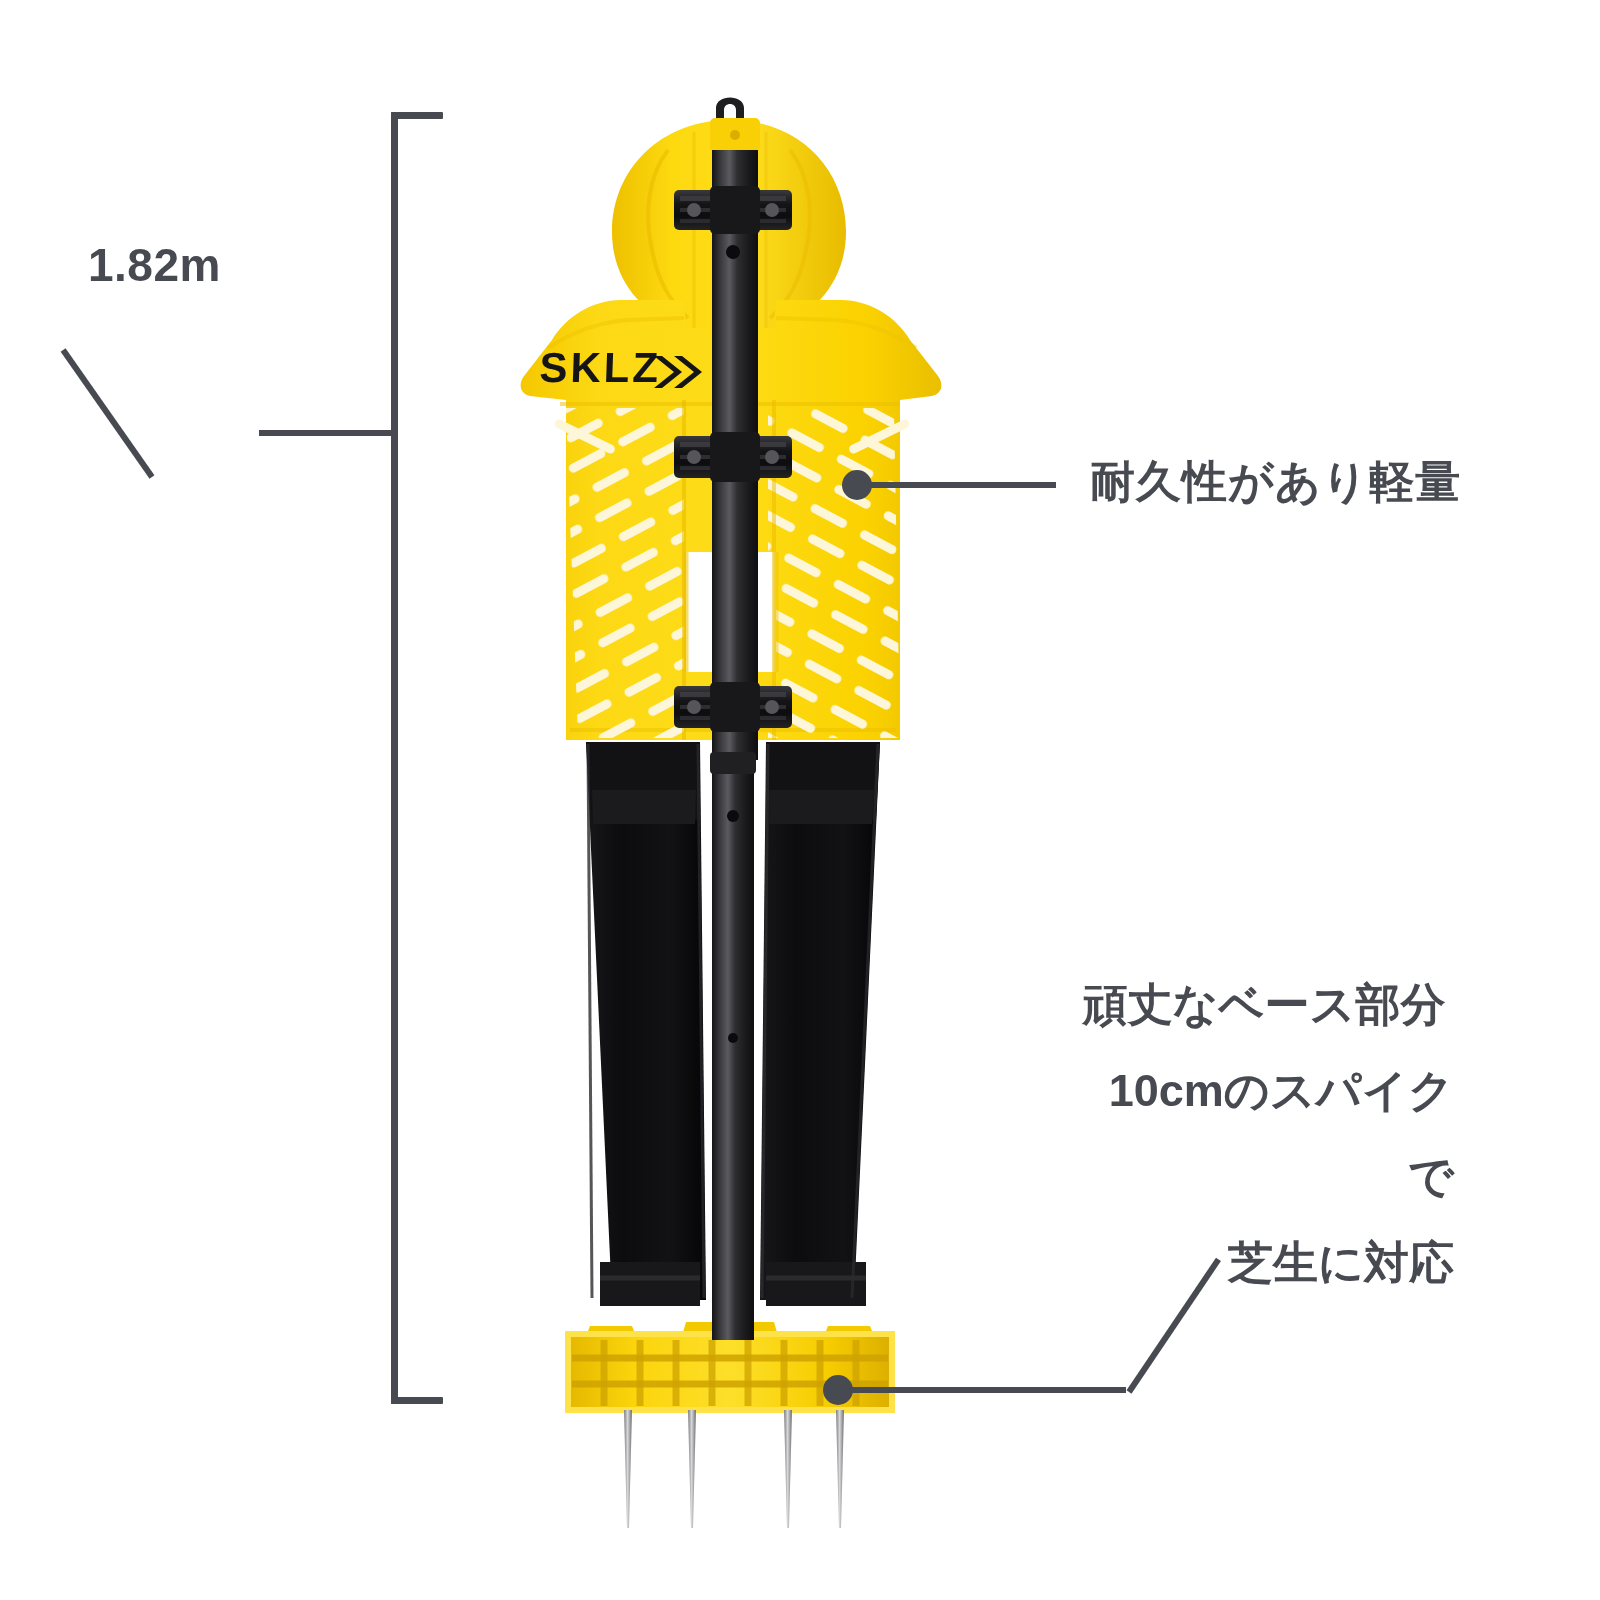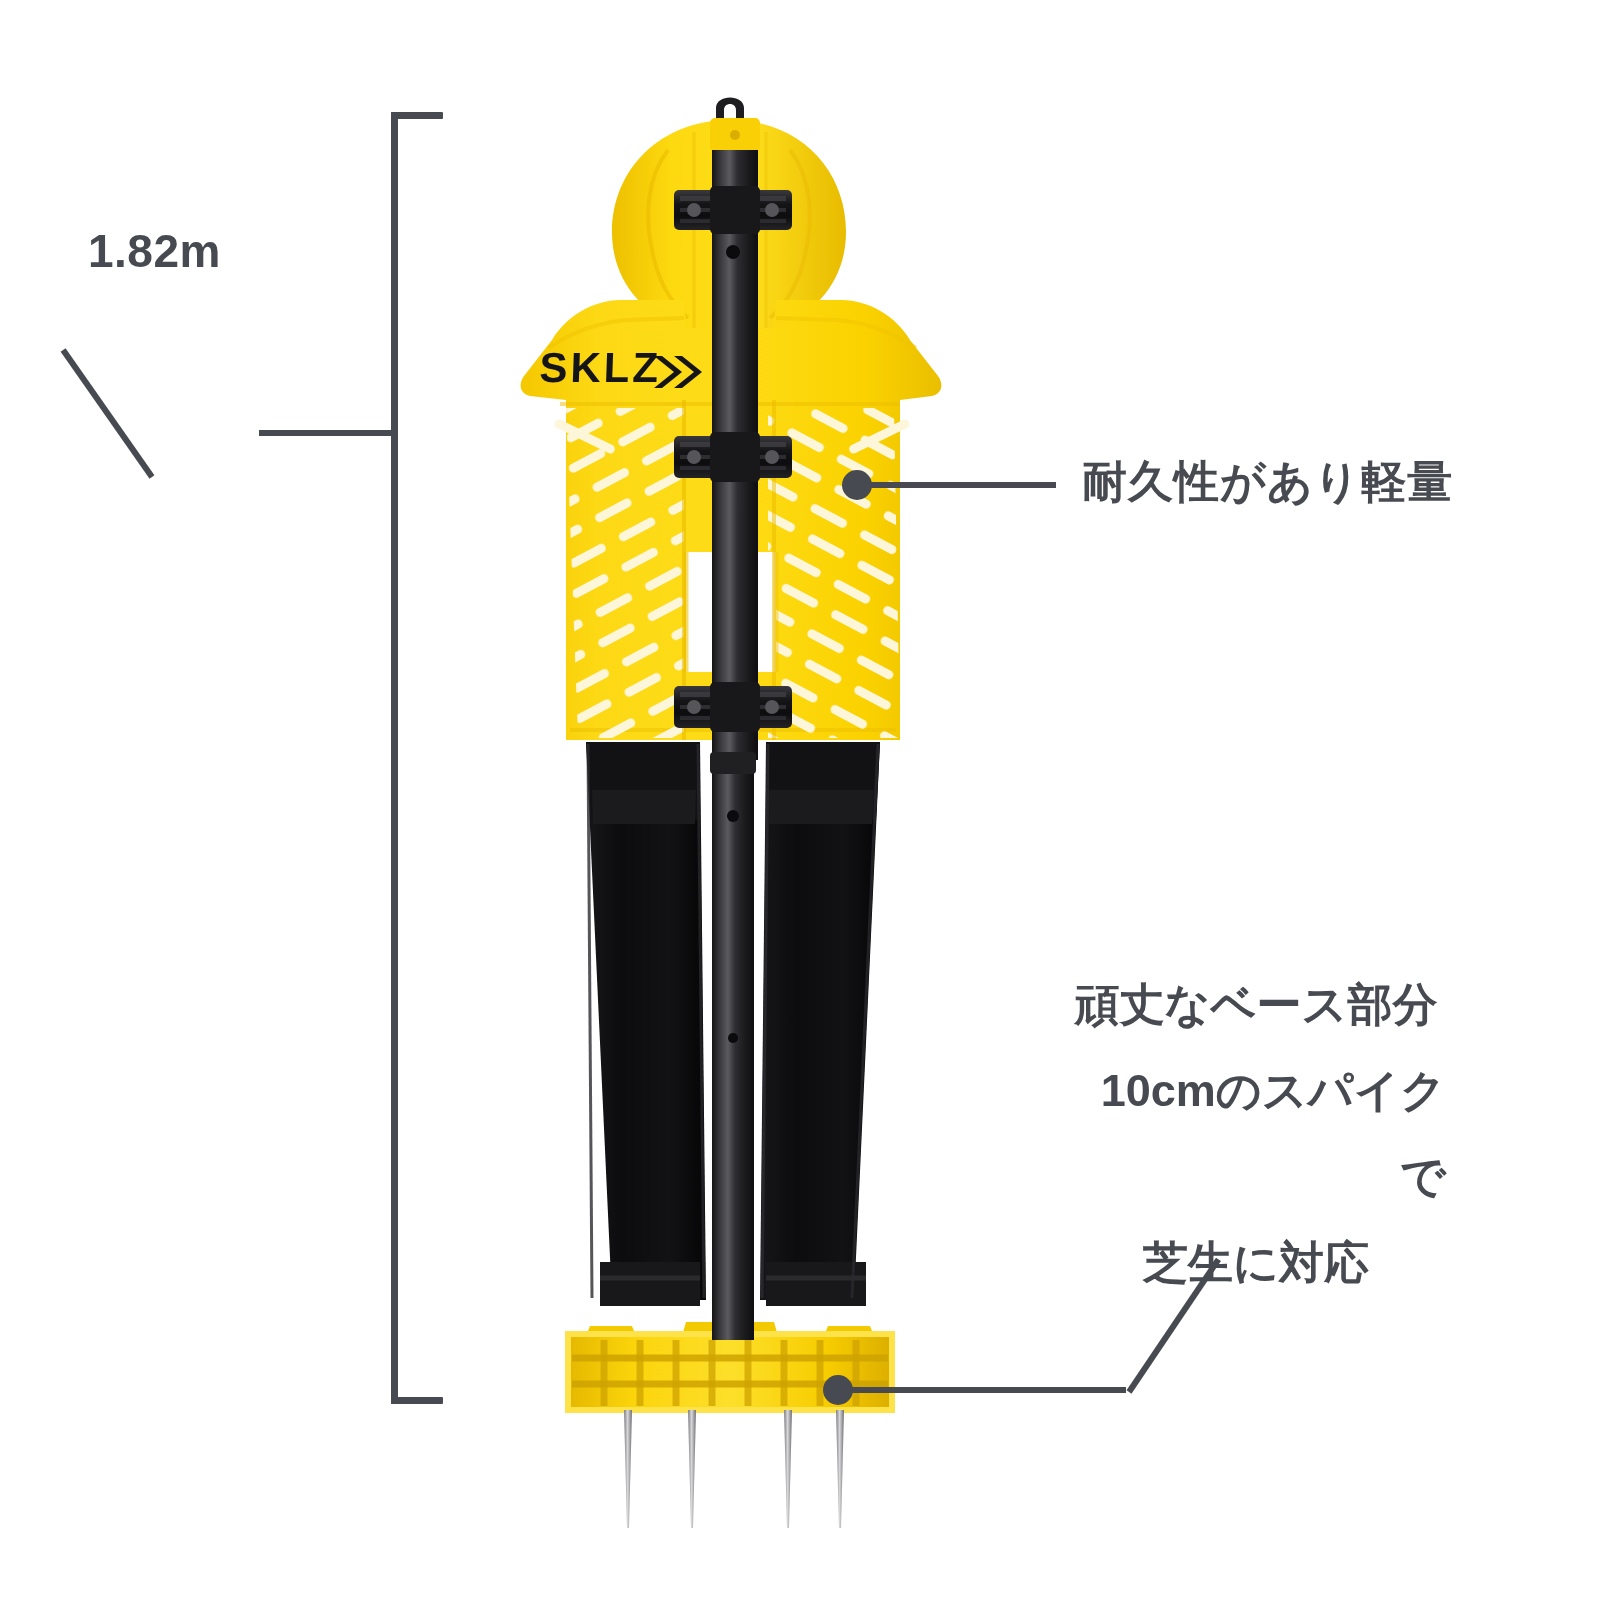--- a/index.html
+++ b/index.html
@@ -13,21 +13,21 @@
     height: 1600px;
     background: #ffffff;
     overflow: hidden;
     font-family: "Liberation Sans", "DejaVu Sans", sans-serif;
   }
 
   
   .dim-label {
     position: absolute;
     left: 88px;
-    top: 224px;
+    top: 238px;
     font-size: 46px;
     font-weight: 700;
     color: #474a51;
     letter-spacing: 0.5px;
     white-space: nowrap;
   }
   .dim-vline {
     position: absolute;
     left: 391px;
     top: 112px;
@@ -83,39 +83,40 @@
   .lead-d {
     position: absolute;
     width: 6px;
     background: #474a51;
   }
   .callout-text {
     position: absolute;
     color: #474a51;
     font-weight: 700;
     white-space: nowrap;
+    margin-left: 8px;
   }
   #callout-top-text {
     left: 1082px;
     top: 452px;
     font-size: 45px;
     letter-spacing: 1px;
   }
   #callout-bottom-text {
     left: 1066px;
     top: 962px;
     font-size: 45px;
     line-height: 86px;
     text-align: center;
     width: 380px;
     white-space: normal;
   }
   #callout-bottom-text .cline { display: block; }
   #callout-bottom-text .cline.c2 { text-align: right; }
-  #callout-bottom-text .cline.c3 { text-align: center; }
+  #callout-bottom-text .cline.c3 { text-align: right; }
 
   
   #product {
     position: absolute;
     left: 0;
     top: 0;
     width: 1600px;
     height: 1600px;
   }
 </style>

